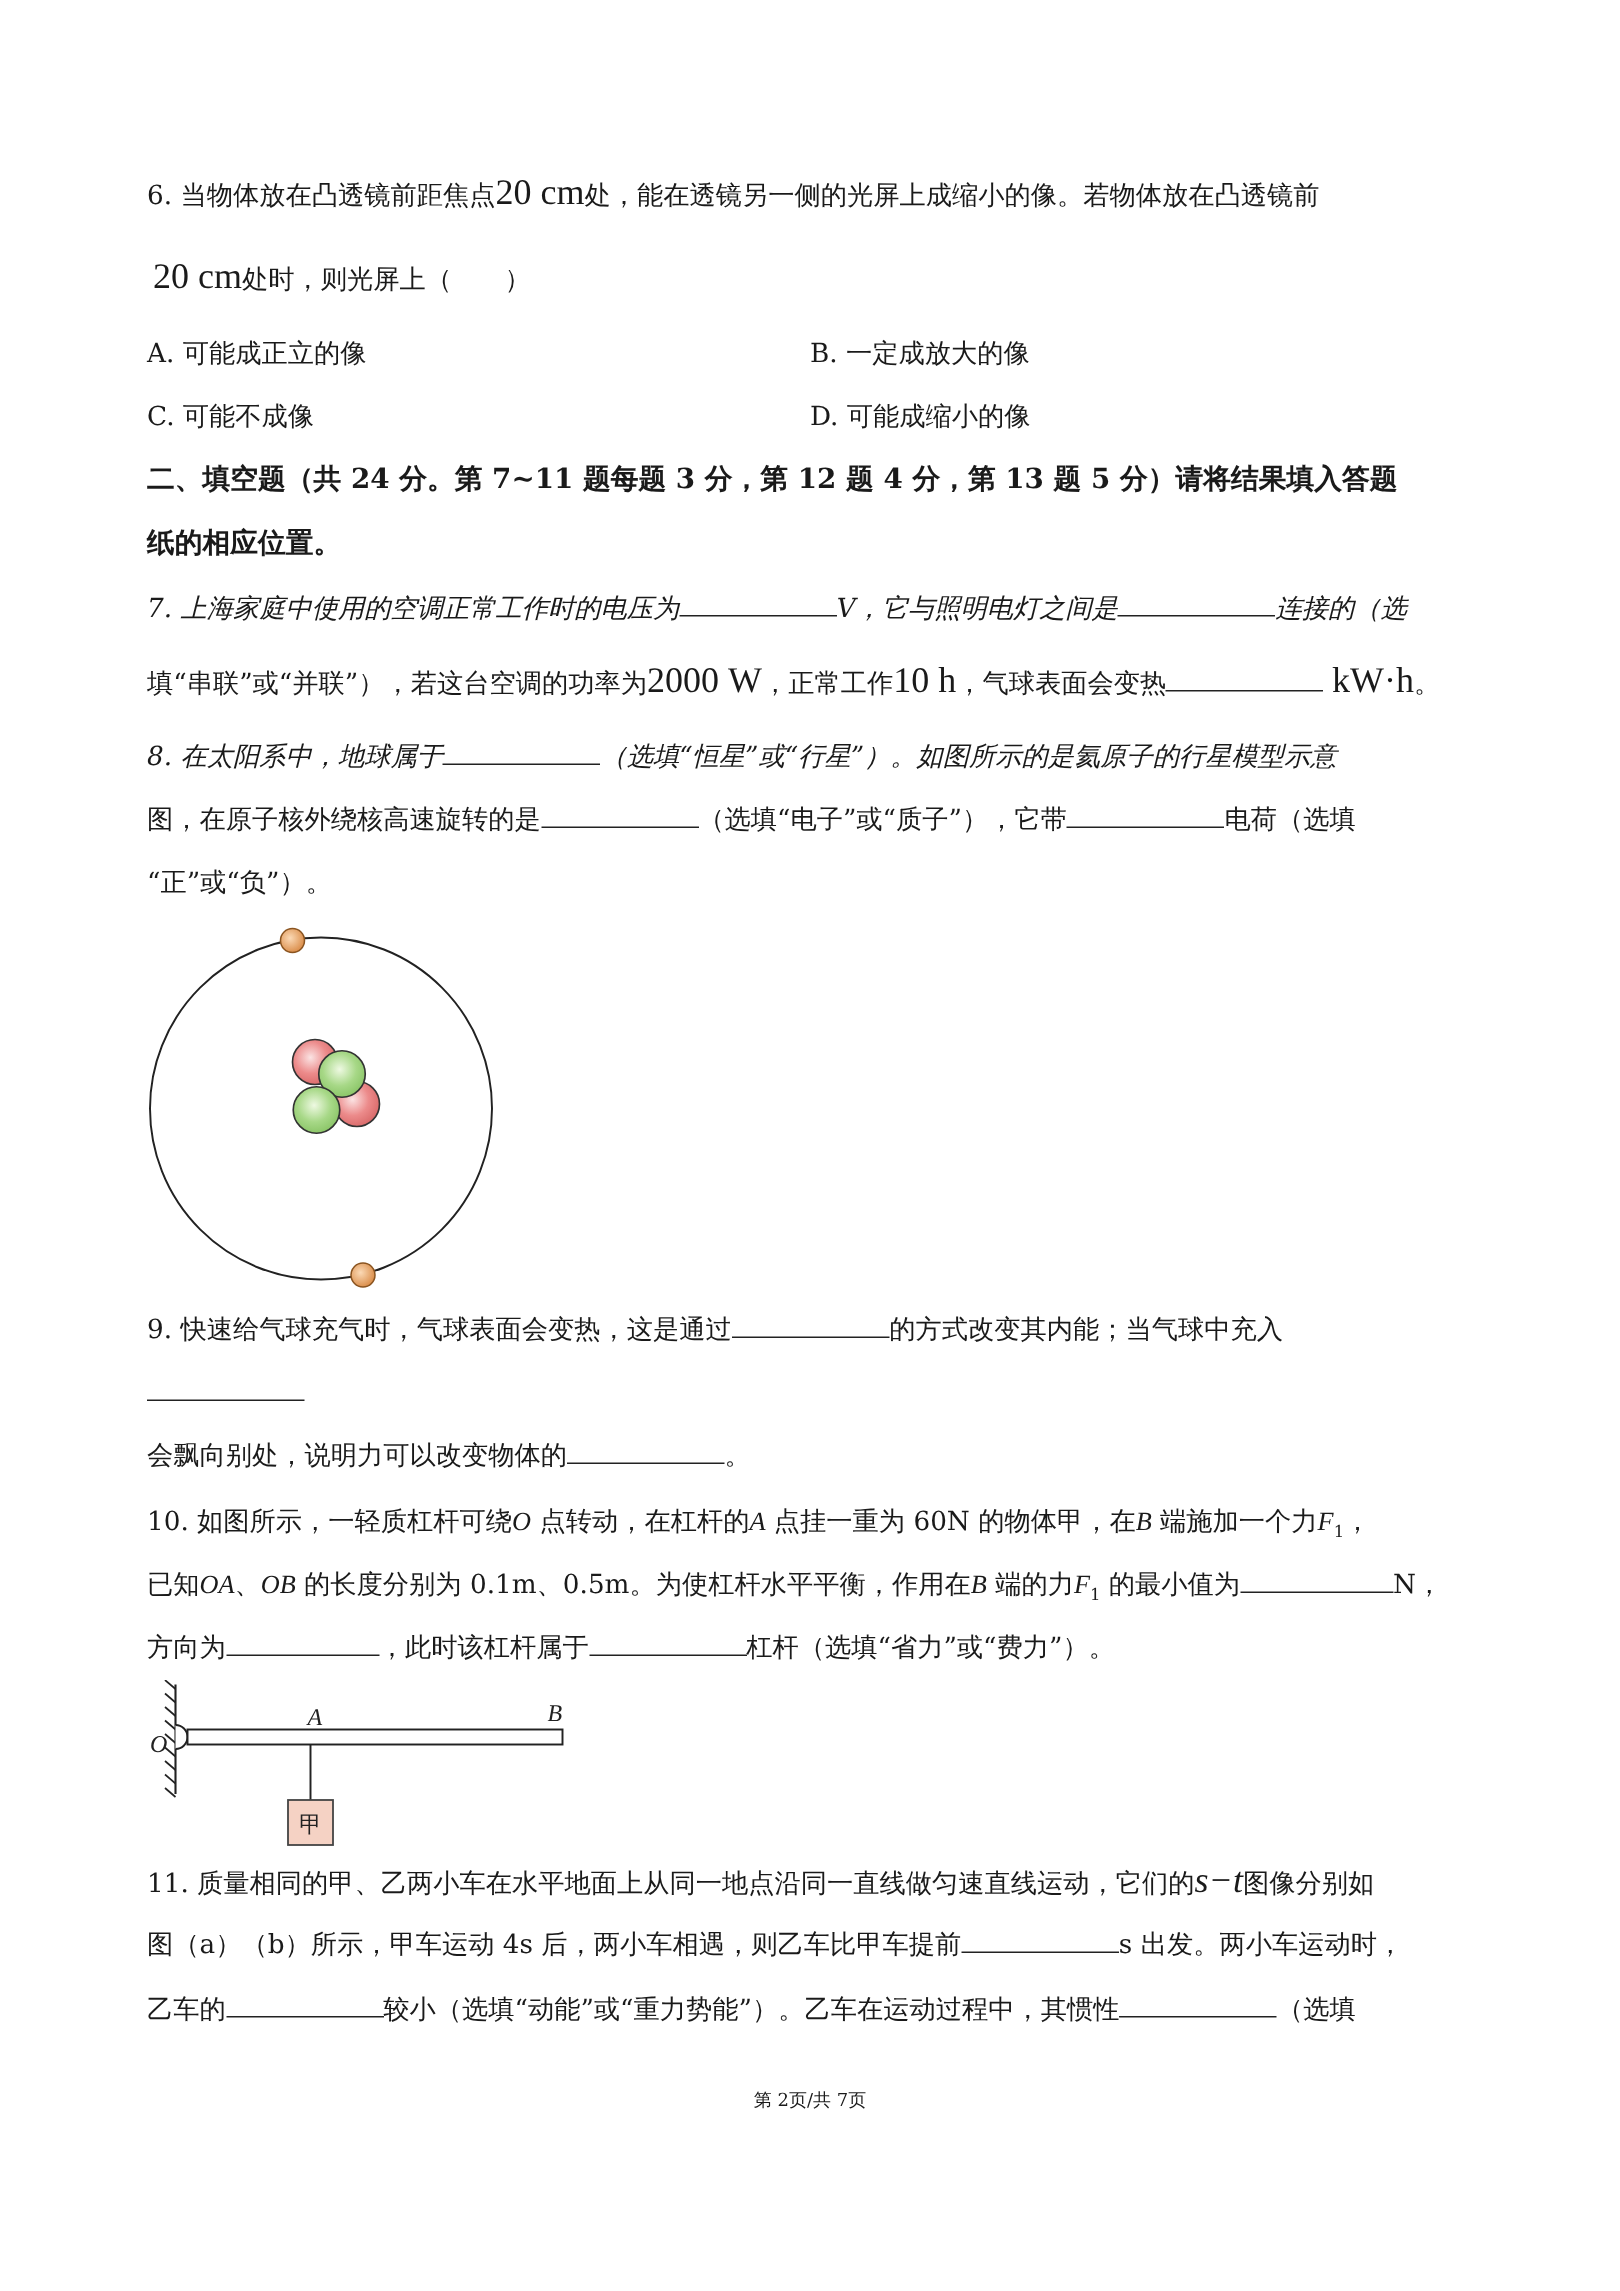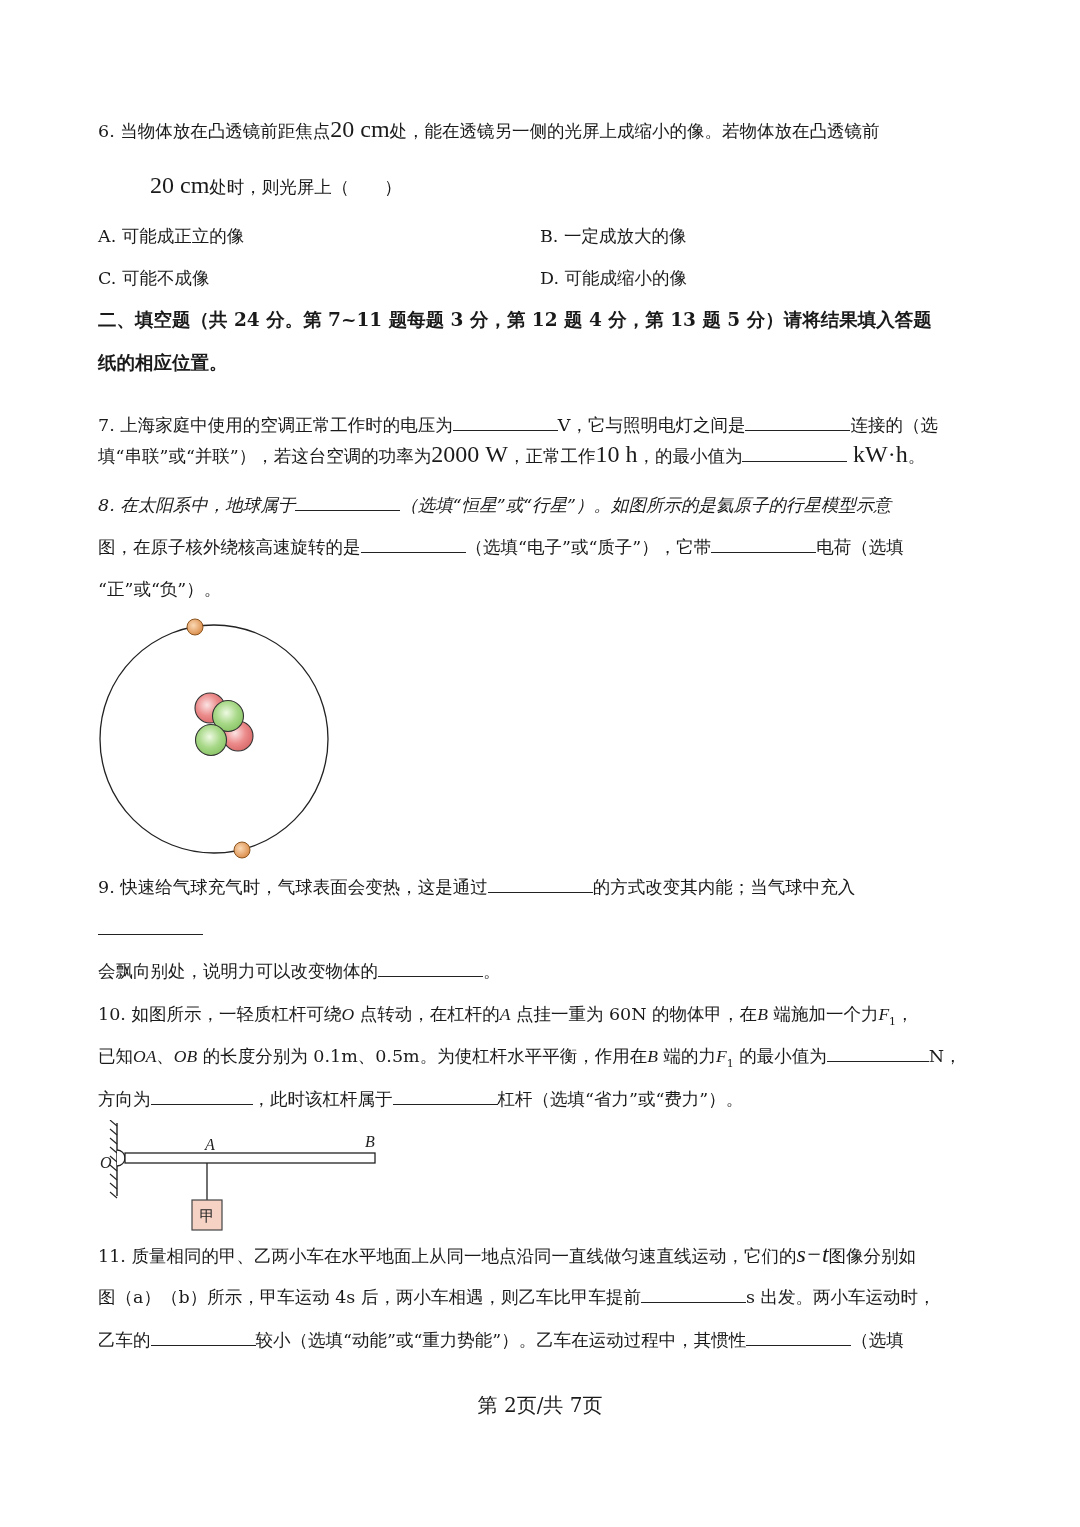--- a/index.html
+++ b/index.html
@@ -16,46 +16,46 @@
   .blank {
     display: inline-block; border-bottom: 1.3px solid #222; vertical-align: baseline;
     height: 14px;
   }
   .b105 { width: 105px; }
   .b100 { width: 102px; }
   .bold { font-weight: bold; font-size: 18.5px; }
   .it { font-style: italic; font-family: "Liberation Serif", serif; }
   .footer {
     position: absolute; top: 1392px; left: 0; width: 1080px; text-align: center;
-    font-size: 20px;
+    font-size: 12px;
   }
   svg text { font-family: "Liberation Serif", serif; }
 </style>
 </head>
 <body>
 
 <div class="line" style="top:117px;">
   <span>6. 当物体放在凸透镜前距焦点</span><span class="num">20 cm</span><span>处，能在透镜另一侧的光屏上成缩小的像。若物体放在凸透镜前</span>
 </div>
-<div class="line" style="top:173px;left:102px;margin-left:48px;">
+<div class="line" style="top:173px;left:102px;">
   <span class="num">20 cm</span><span>处时，则光屏上（　　）</span>
 </div>
 <div class="line" style="top:224px;">A. 可能成正立的像</div>
 <div class="line" style="top:224px;left:540px;">B. 一定成放大的像</div>
 <div class="line" style="top:266px;">C. 可能不成像</div>
 <div class="line" style="top:266px;left:540px;">D. 可能成缩小的像</div>
 
 <div class="line bold" style="top:308px;text-align:right;">二、填空题（共 24 分。第 7~11 题每题 3 分，第 12 题 4 分，第 13 题 5 分）请将结果填入答题</div>
 <div class="line bold" style="top:351px;">纸的相应位置。</div>
 
-<div class="line" style="top:413px;">
+<div class="line" style="top:394px;font-style:italic;">
   <span>7. 上海家庭中使用的空调正常工作时的电压为</span><span class="blank b105"></span><span>V，它与照明电灯之间是</span><span class="blank b105"></span><span>连接的（选</span>
 </div>
 <div class="line" style="top:442px;">
-  <span>填“串联”或“并联”），若这台空调的功率为</span><span class="num">2000 W</span><span>，正常工作</span><span class="num">10 h</span><span>，的最小值为</span><span class="blank b105"></span>&nbsp;<span class="num">kW·h</span><span>。</span>
+  <span>填“串联”或“并联”），若这台空调的功率为</span><span class="num">2000 W</span><span>，正常工作</span><span class="num">10 h</span><span>，气球表面会变热</span><span class="blank b105"></span>&nbsp;<span class="num">kW·h</span><span>。</span>
 </div>
 
 <div class="line" style="top:493px;font-style:italic;">
   <span>8. 在太阳系中，地球属于</span><span class="blank b105"></span><span>（选填“恒星”或“行星”）。如图所示的是氦原子的行星模型示意</span>
 </div>
 <div class="line" style="top:535px;">
   <span>图，在原子核外绕核高速旋转的是</span><span class="blank b105"></span><span>（选填“电子”或“质子”），它带</span><span class="blank b105"></span><span>电荷（选填</span>
 </div>
 <div class="line" style="top:577px;">“正”或“负”）。</div>
 

